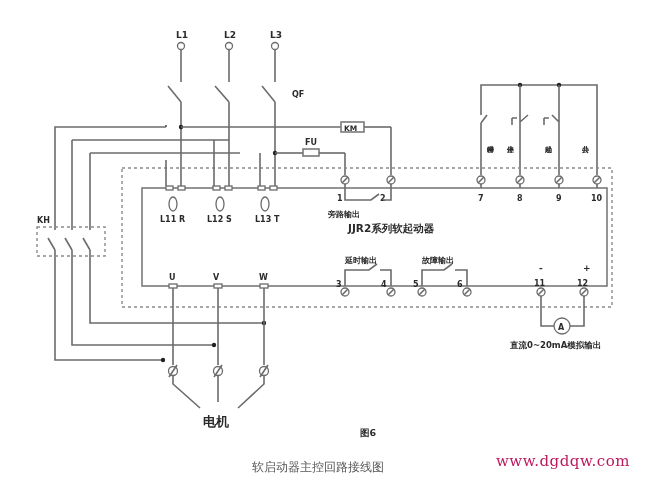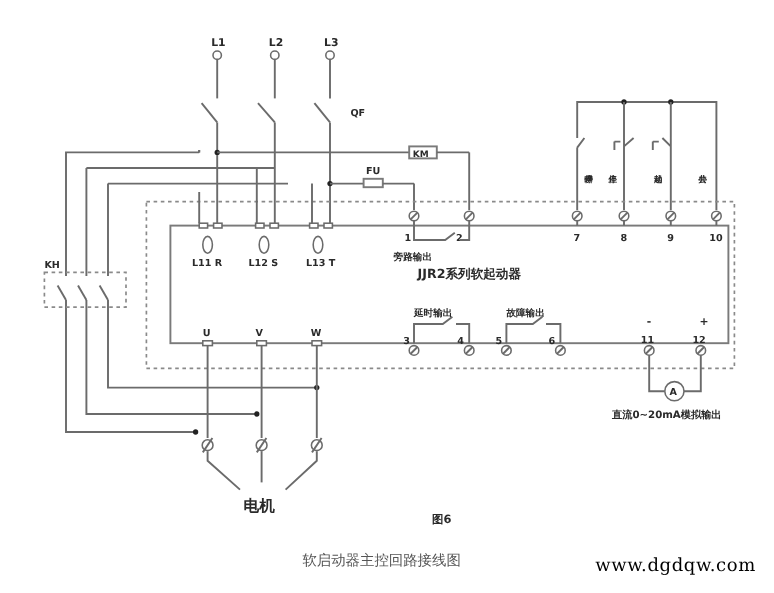--- a/index.html
+++ b/index.html
@@ -5,21 +5,21 @@
   html,body{margin:0;padding:0;background:#ffffff;}
   body{width:645px;height:494px;position:relative;overflow:hidden;font-family:"DejaVu Sans",sans-serif;}
   svg{position:absolute;left:0;top:0;}
   .w{stroke:#6b6b6b;stroke-width:1.6;fill:none;}
   .box{stroke:#7a7a7a;stroke-width:1.6;fill:none;}
   .dash{stroke:#8a8a8a;stroke-width:1.4;fill:none;stroke-dasharray:3,3;}
   .lbl{font-family:"DejaVu Sans",sans-serif;font-weight:bold;fill:#2a2a2a;}
   .dot{fill:#222;}
   .term{stroke:#6b6b6b;stroke-width:1.3;fill:#fff;}
   .caption{position:absolute;left:252px;top:459px;font-size:12px;color:#555;font-family:Liberation Mono, monospace;}
-  .watermark{position:absolute;left:496px;top:462px;font-size:15px;color:#000000;font-family:"DejaVu Serif",serif;letter-spacing:0.5px;}
+  .watermark{position:absolute;left:496px;top:452px;font-size:15px;color:#be185d;font-family:"DejaVu Serif",serif;letter-spacing:0.5px;}
 </style>
 </head>
 <body>
 
 <svg width="645" height="494" viewBox="0 0 645 494">
 
   <g>
     <text class="lbl" x="176" y="38" font-size="9">L1</text>
     <circle cx="181" cy="46" r="3.5" class="term"></circle>
     <line class="w" x1="181" y1="50" x2="181" y2="82"></line>

